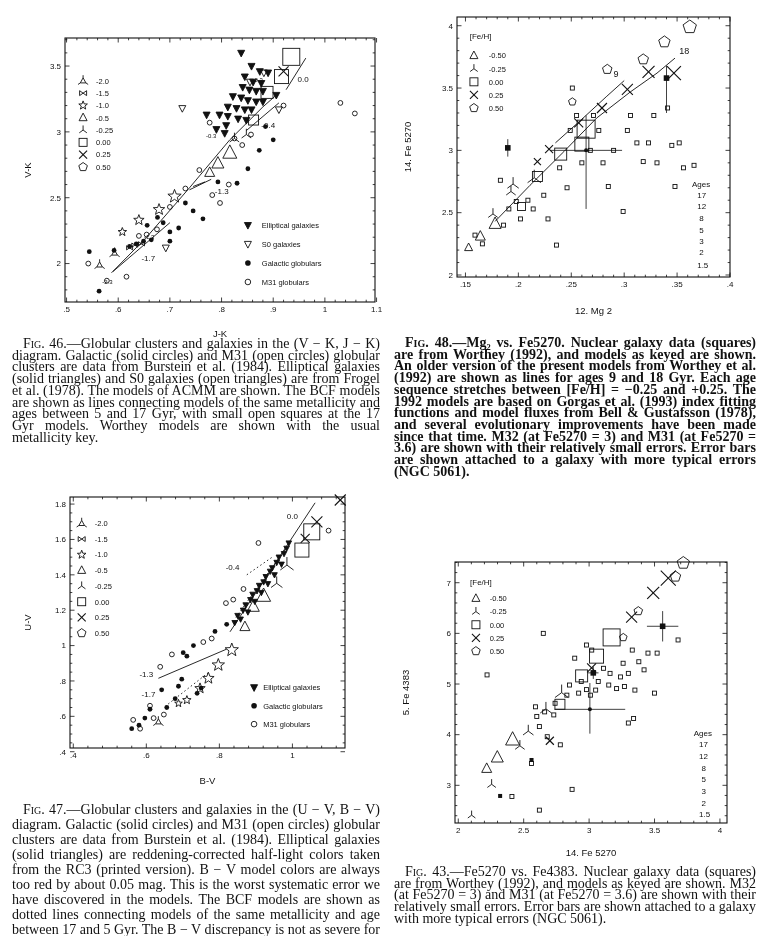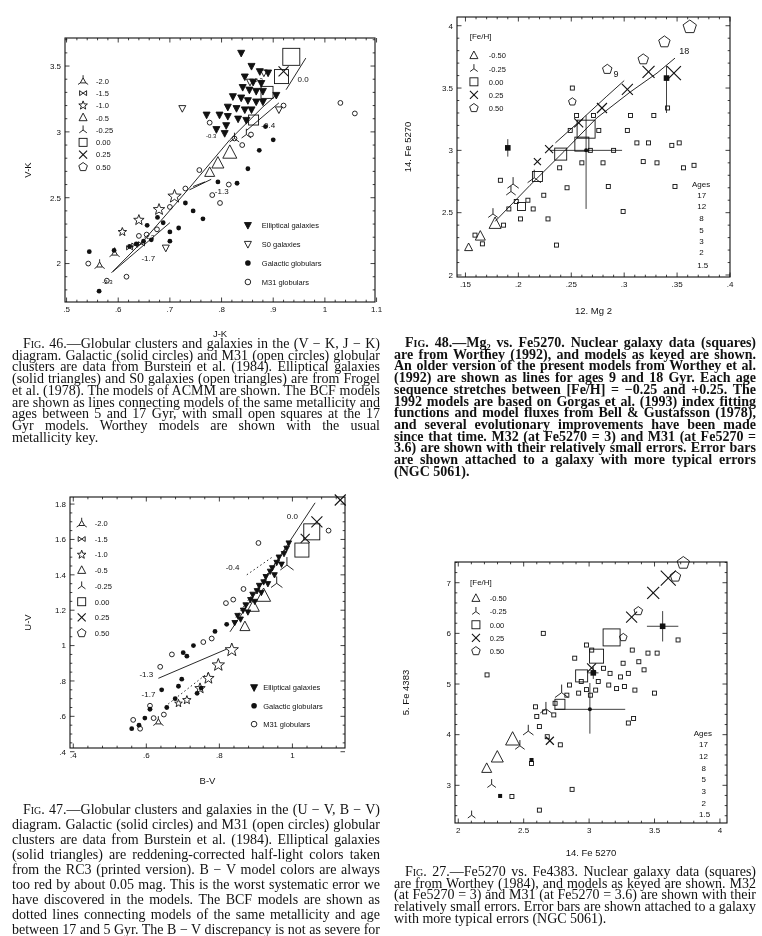--- a/index.html
+++ b/index.html
@@ -977,16 +977,16 @@
           <text x="91.67051467051468" y="60.38645449252857" font-size="7.5" text-anchor="start">-0.25</text>
           <rect stroke="#111" stroke-width="0.9" fill="none" x="73.93314093314089" y="66.75548224335338" width="8" height="8"></rect>
           <text x="91.67051467051468" y="73.55548224335338" font-size="7.5" text-anchor="start">0.00</text>
           <line x1="73.93314093314089" y1="79.92450999417812" x2="81.93314093314089" y2="87.92450999417812" stroke="#111" stroke-width="1.1"></line>
           <line x1="81.93314093314089" y1="79.92450999417812" x2="73.93314093314089" y2="87.92450999417812" stroke="#111" stroke-width="1.1"></line>
           <text x="91.67051467051468" y="86.72450999417812" font-size="7.5" text-anchor="start">0.25</text>
           <path stroke="#111" stroke-width="0.9" fill="none" d="M77.9,92.6L82.2,95.7L80.6,100.7L75.3,100.7L73.7,95.7Z"></path>
           <text x="91.67051467051468" y="99.89353774500287" font-size="7.5" text-anchor="start">0.50</text>
         </svg>
       </div>
-    <p class="caption" id="cap49"><span class="cap-lead">Fig. 27.</span><span>—Fe5270 vs. Fe4383. Nuclear galaxy data (squares) are from Worthey (1984), and models as keyed are shown. M32 (at Fe5270 = 3) and M31 (at Fe5270 = 3.6) are shown with their relatively small errors. Error bars are shown attached to a galaxy with more typical errors (NGC 5061).</span></p>
+    <p class="caption" id="cap49"><span class="cap-lead">Fig. 43.</span><span>—Fe5270 vs. Fe4383. Nuclear galaxy data (squares) are from Worthey (1992), and models as keyed are shown. M32 (at Fe5270 = 3) and M31 (at Fe5270 = 3.6) are shown with their relatively small errors. Error bars are shown attached to a galaxy with more typical errors (NGC 5061).</span></p>
   </div>
 
 </div>
 
 </body></html>

